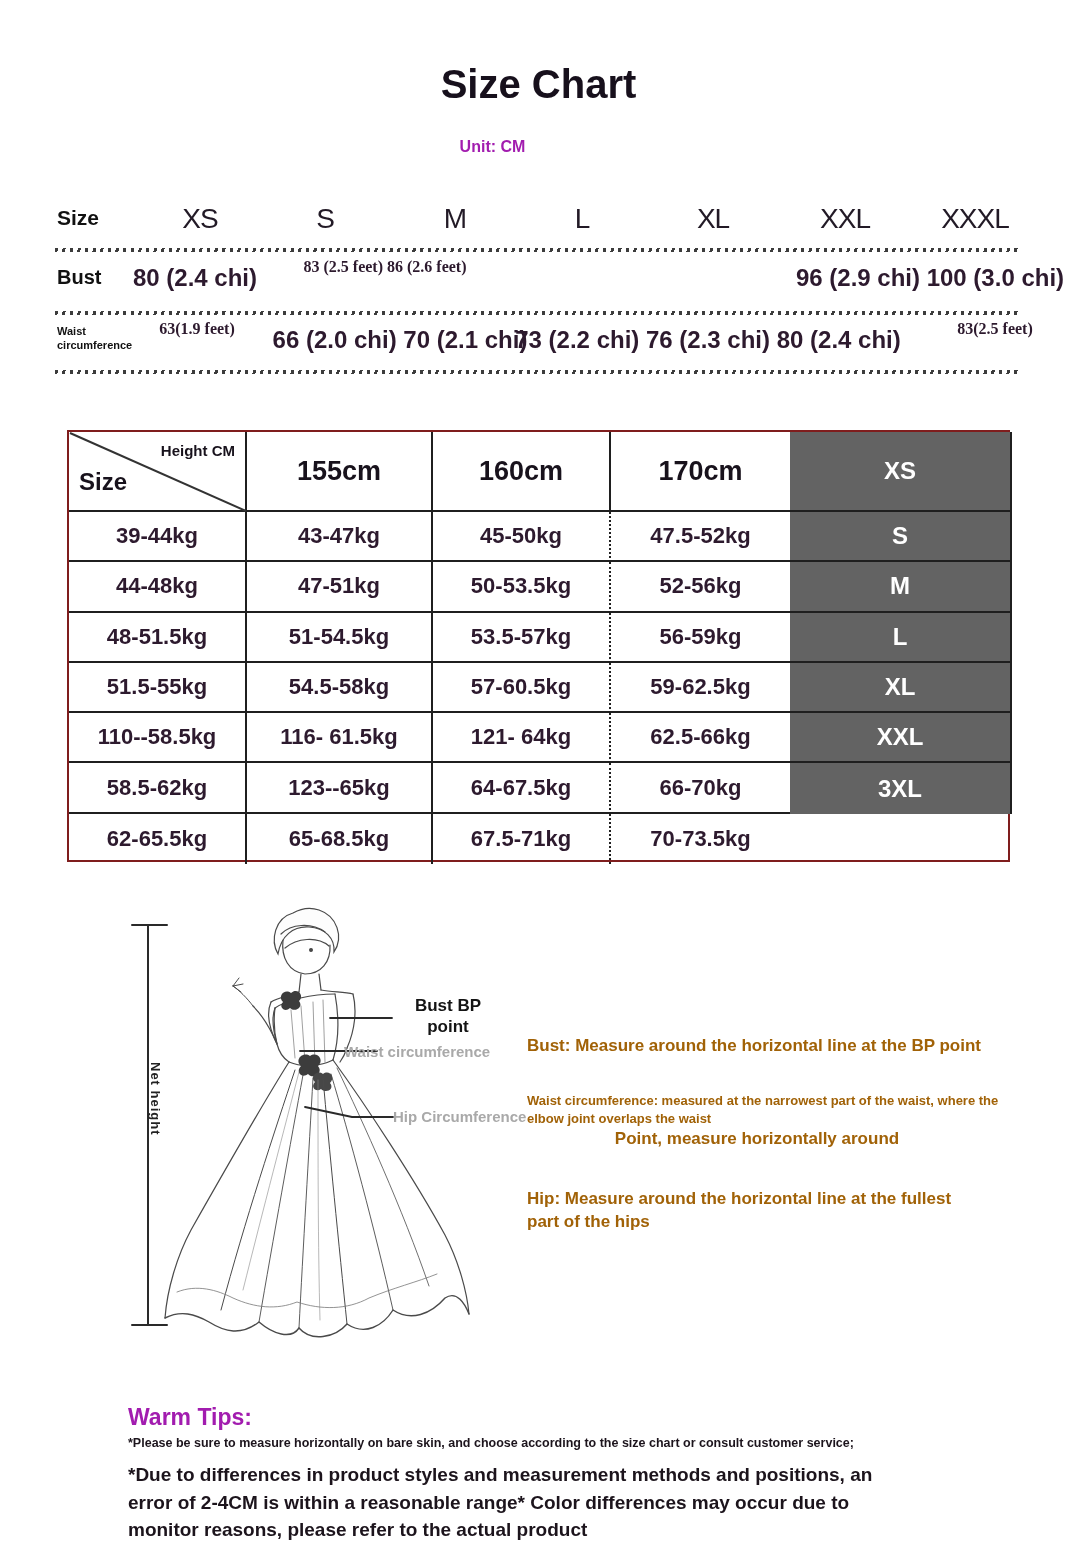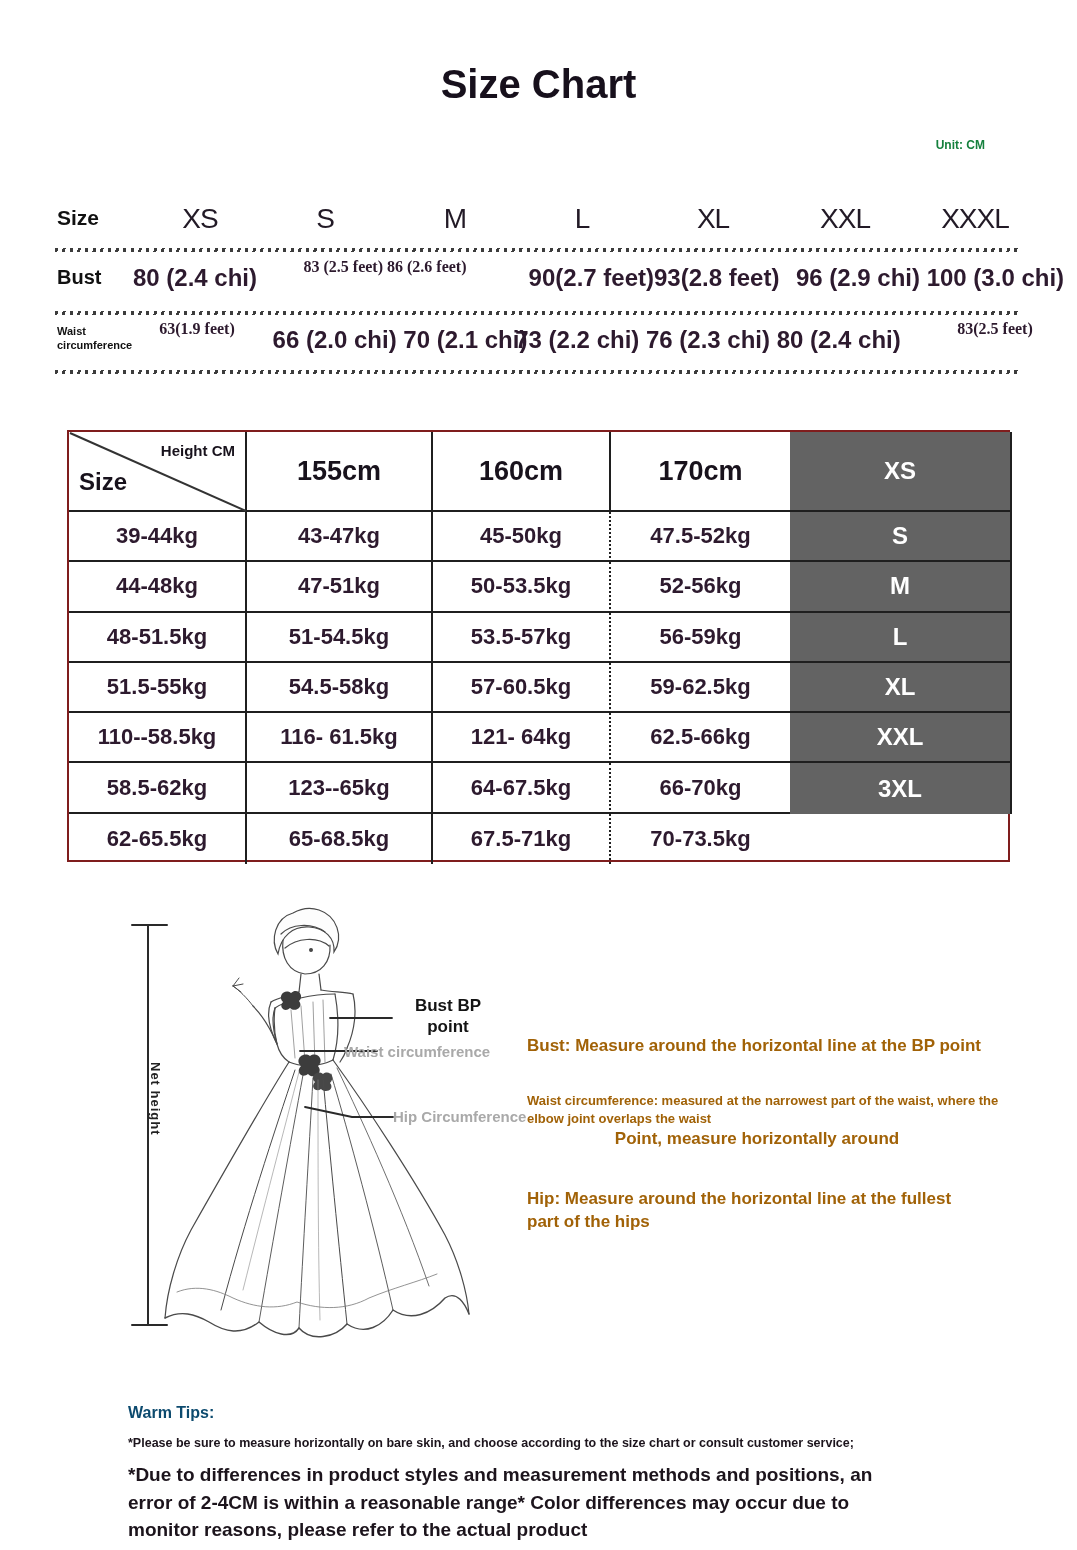--- a/index.html
+++ b/index.html
@@ -3,22 +3,22 @@
 <meta charset="utf-8">
 <style>
   * { margin:0; padding:0; box-sizing:border-box; }
   html,body { background:#ffffff; }
   body { font-family:"Liberation Sans", sans-serif; color:#1a1a1a; }
   .page { position:relative; width:1077px; height:1550px; background:#fff; overflow:hidden; margin:0 auto; }
 
   
   .title { position:absolute; top:62px; left:0; width:100%; text-align:center;
            font-size:40px; font-weight:bold; color:#17101c; letter-spacing:0px; }
-  .unit  { position:absolute; top:138px; left:0; width:985px; text-align:right;
-           font-size:12px; font-weight:bold; color:#15803d; }
+  .unit  { position:absolute; top:138px; left:0; width:985px; text-align:center;
+           font-size:16px; font-weight:bold; color:#a21caf; }
 
   
   .strip { position:absolute; left:55px; top:198px; width:967px; height:178px; }
   .strip-row { position:absolute; left:0; width:100%; }
   .strip-label { position:absolute; left:2px; font-weight:bold; color:#111; }
   .cell { position:absolute; transform:translateX(-50%); white-space:nowrap; }
   .row-sizes { top:0; height:48px; }
   .row-sizes .strip-label { top:8px; font-size:21px; }
   .row-sizes .cell { top:5px; font-size:28px; font-weight:normal; color:#221a26; letter-spacing:-1px; }
   .dash { position:absolute; left:0; width:100%; height:4px;
@@ -60,21 +60,21 @@
   .lbl-hip    { position:absolute; left:393px; top:1108px; font-size:15px; font-weight:bold; color:#a9a9a9; white-space:nowrap; }
 
   
   .instr { position:absolute; font-weight:bold; color:#a16207; }
   .instr-bust  { left:527px; top:1036px; font-size:17px; white-space:nowrap; }
   .instr-waist { left:527px; top:1092px; width:480px; font-size:13px; line-height:1.35; }
   .instr-point { left:527px; top:1129px; width:460px; text-align:center; font-size:17px; }
   .instr-hip   { left:527px; top:1188px; width:460px; font-size:17px; line-height:1.35; }
 
   
-  .tips-head { position:absolute; left:128px; top:1404px; font-size:16px; font-weight:bold; color:#0c4a6e; }
+  .tips-head { position:absolute; left:128px; top:1404px; font-size:23px; font-weight:bold; color:#a21caf; }
   .tip1 { position:absolute; left:128px; top:1436px; width:800px; font-size:12.5px; font-weight:bold; color:#1c141c; }
   .tip2 { position:absolute; left:128px; top:1461px; width:780px; font-size:19px; font-weight:bold;
           color:#1c141c; line-height:1.45; }
 </style>
 </head>
 <body>
 
 <div class="page">
 
   <div class="title">Size Chart</div>
@@ -90,21 +90,20 @@
       <span class="cell" style="left:658px">XL</span>
       <span class="cell" style="left:790px">XXL</span>
       <span class="cell" style="left:920px">XXXL</span>
     </div>
     <div class="dash dash-1"></div>
 
     <div class="strip-row row-bust">
       <span class="strip-label">Bust</span>
       <span class="cell big" style="left:140px">80 (2.4 chi)</span>
       <span class="cell small" style="left:330px">83 (2.5 feet) 86 (2.6 feet)</span>
-      <span class="cell big" style="left:599px">90(2.7 feet)93(2.8 feet)</span>
       <span class="cell big" style="left:875px">96 (2.9 chi) 100 (3.0 chi)</span>
     </div>
     <div class="dash dash-2"></div>
 
     <div class="strip-row row-waist">
       <span class="strip-label">Waist circumference</span>
       <span class="cell small" style="left:142px">63(1.9 feet)</span>
       <span class="cell big" style="left:345px">66 (2.0 chi) 70 (2.1 chi)</span>
       <span class="cell big" style="left:653px">73 (2.2 chi) 76 (2.3 chi) 80 (2.4 chi)</span>
       <span class="cell small" style="left:940px">83(2.5 feet)</span>

